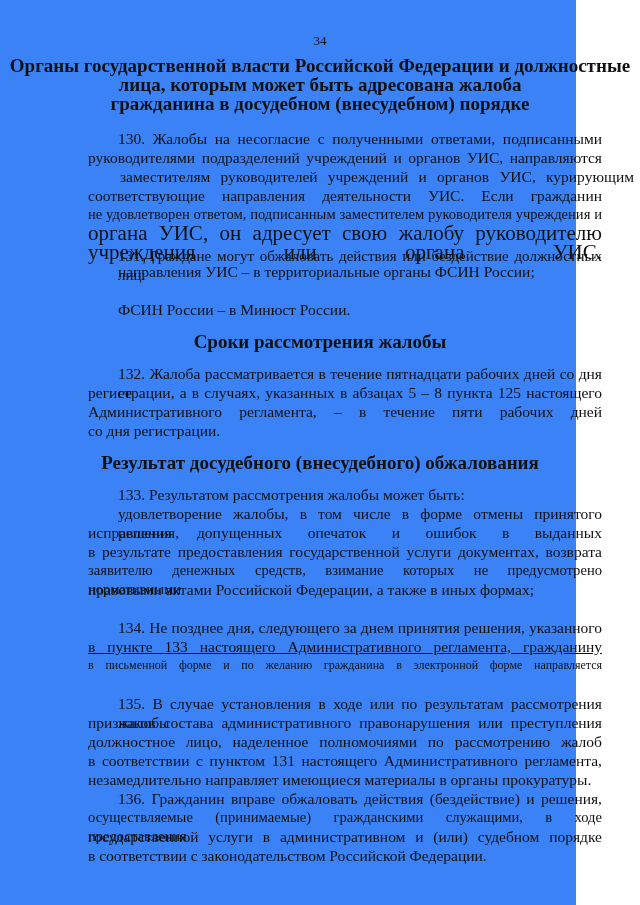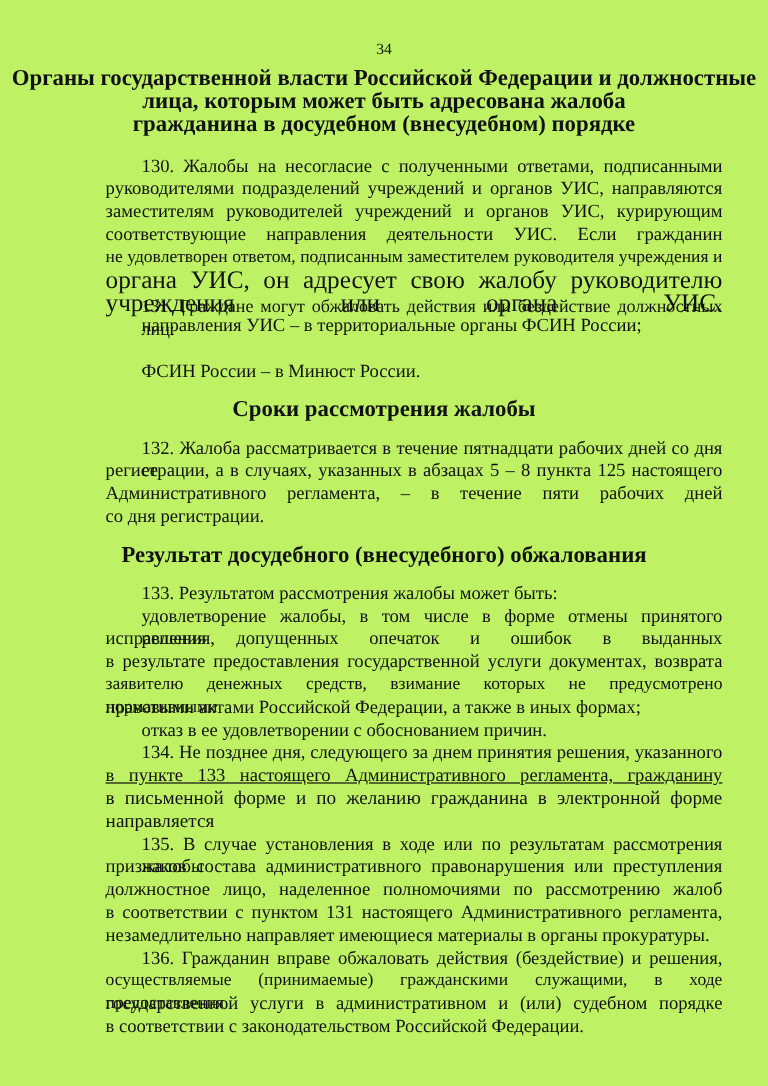--- a/index.html
+++ b/index.html
@@ -1,38 +1,38 @@
 <!DOCTYPE html>
 <html><head>
 <meta charset="utf-8">
 <style>
   html, body { margin: 0; padding: 0; background: #ffffff; }
   body { width: 640px; height: 905px; position: relative; overflow: hidden;
          font-family: "Liberation Serif", "DejaVu Serif", serif; color: #111; }
-  .page { position: absolute; left: 0; top: 0; width: 640px; height: 905px; background: #bef264; }
+  .page { position: absolute; left: 0; top: 0; width: 576px; height: 905px; background: #3b82f6; }
   .pagenum { position: absolute; top: 33px; left: 0; width: 640px; text-align: center; font-size: 13px; }
   .heading { position: absolute; left: 0; width: 640px; text-align: center; font-weight: bold; font-size: 19px; line-height: 20px; white-space: nowrap; }
   .line { position: absolute; left: 88px; width: 514px; font-size: 15.5px; line-height: 19px; height: 19px;
           text-align: justify; text-align-last: justify; white-space: nowrap; overflow: visible; }
   .line.first { left: 118px; width: 484px; }
   .line.last { text-align-last: left; }
 </style>
 </head>
 <body>
 
 <div class="page">
   <div class="pagenum">34</div>
 
   <div class="heading" style="top:56px">Органы государственной власти Российской Федерации и должностные</div>
   <div class="heading" style="top:75px">лица, которым может быть адресована жалоба</div>
   <div class="heading" style="top:94px">гражданина в досудебном (внесудебном) порядке</div>
 
   <div class="line first" style="top: 129px; white-space: normal;">130. Жалобы на несогласие с полученными ответами, подписанными</div>
   <div class="line" style="top: 148px; white-space: normal;">руководителями подразделений учреждений и органов УИС, направляются</div>
-  <div class="line" style="top: 167px; white-space: normal;">заместителям руководителей учреждений и органов УИС, курирующим</div>
+  <div class="line" style="top: 167px; white-space: normal; margin-left: 32px;">заместителям руководителей учреждений и органов УИС, курирующим</div>
   <div class="line" style="top: 186px; white-space: normal;">соответствующие направления деятельности УИС. Если гражданин</div>
   <div class="line" style="top: 205px; font-size: 14.6px; white-space: normal;">не удовлетворен ответом, подписанным заместителем руководителя учреждения и</div>
   <div class="line" style="top: 224px; font-size: 21px; white-space: normal;">органа УИС, он адресует свою жалобу руководителю учреждения или органа УИС.</div>
   <div class="line first" style="top: 247px; font-size: 15px; white-space: normal;">131. Граждане могут обжаловать действия или бездействие должностных лиц:</div>
   <div class="line first last" style="top:262px">направления УИС – в территориальные органы ФСИН России;</div>
   <div class="line first last" style="top:300px">ФСИН России – в Минюст России.</div>
 
   <div class="heading" style="top:332px">Сроки рассмотрения жалобы</div>
 
   <div class="line first" style="top: 364px; white-space: normal;">132. Жалоба рассматривается в течение пятнадцати рабочих дней со дня ее</div>
@@ -41,24 +41,23 @@
   <div class="line last" style="top:421px">со дня регистрации.</div>
 
   <div class="heading" style="top:453px">Результат досудебного (внесудебного) обжалования</div>
 
   <div class="line first last" style="top:485px">133. Результатом рассмотрения жалобы может быть:</div>
   <div class="line first" style="top: 504px; white-space: normal;">удовлетворение жалобы, в том числе в форме отмены принятого решения,</div>
   <div class="line" style="top: 523px; white-space: normal;">исправления допущенных опечаток и ошибок в выданных</div>
   <div class="line" style="top: 542px; white-space: normal;">в результате предоставления государственной услуги документах, возврата</div>
   <div class="line" style="top: 561px; font-size: 14.6px; white-space: normal;">заявителю денежных средств, взимание которых не предусмотрено нормативными</div>
   <div class="line last" style="top:580px">правовыми актами Российской Федерации, а также в иных формах;</div>
-  <div class="line first last" style="top:599px">отказ в ее удовлетворении с обоснованием причин.</div>
   <div class="line first" style="top: 618px; white-space: normal;">134. Не позднее дня, следующего за днем принятия решения, указанного</div>
   <div class="line" style="top: 637px; white-space: normal; text-decoration: underline;">в пункте 133 настоящего Административного регламента, гражданину</div>
-  <div class="line" style="top: 656px; font-size: 16px; white-space: normal;">в письменной форме и по желанию гражданина в электронной форме направляется</div>
+  <div class="line" style="top: 656px; font-size: 12px; white-space: normal;">в письменной форме и по желанию гражданина в электронной форме направляется</div>
   <div class="line first" style="top: 694px; white-space: normal;">135. В случае установления в ходе или по результатам рассмотрения жалобы</div>
   <div class="line" style="top: 732px; white-space: normal;">должностное лицо, наделенное полномочиями по рассмотрению жалоб</div>
   <div class="line" style="top: 713px; white-space: normal;">признаков состава административного правонарушения или преступления</div>
   <div class="line" style="top: 751px; white-space: normal;">в соответствии с пунктом 131 настоящего Административного регламента,</div>
   <div class="line last" style="top:770px">незамедлительно направляет имеющиеся материалы в органы прокуратуры.</div>
   <div class="line first" style="top: 789px; white-space: normal;">136. Гражданин вправе обжаловать действия (бездействие) и решения,</div>
   <div class="line" style="top: 808px; font-size: 14.6px; white-space: normal;">осуществляемые (принимаемые) гражданскими служащими, в ходе предоставления</div>
   <div class="line" style="top: 827px; white-space: normal;">государственной услуги в административном и (или) судебном порядке</div>
   <div class="line last" style="top:846px">в соответствии с законодательством Российской Федерации.</div>
 </div>

